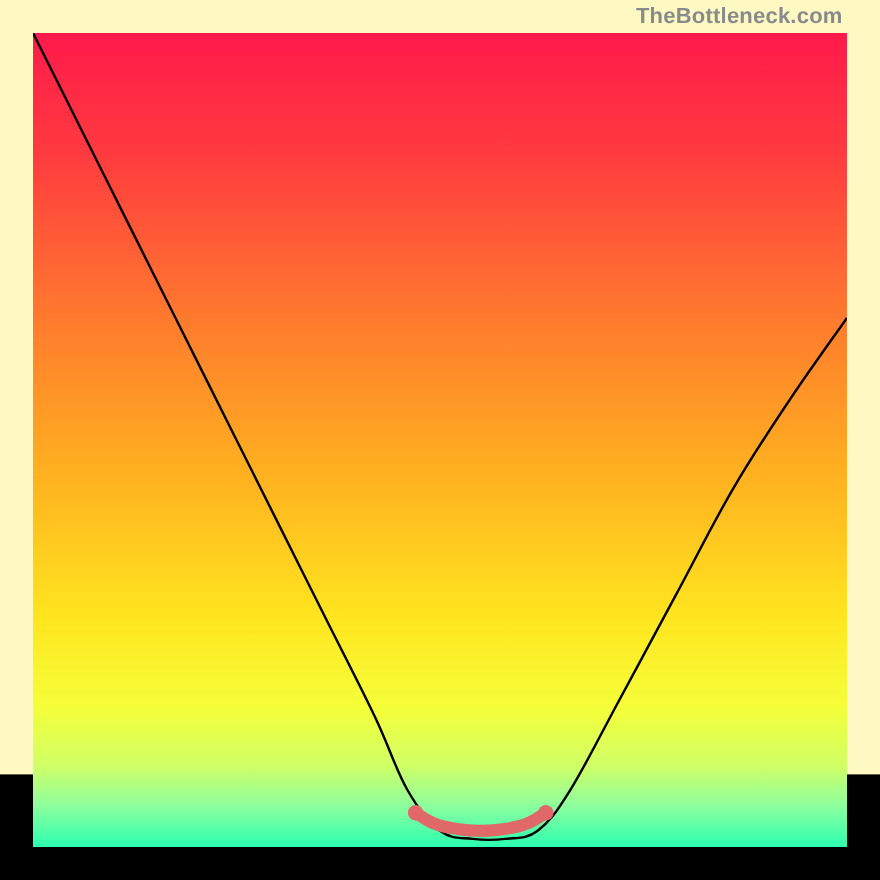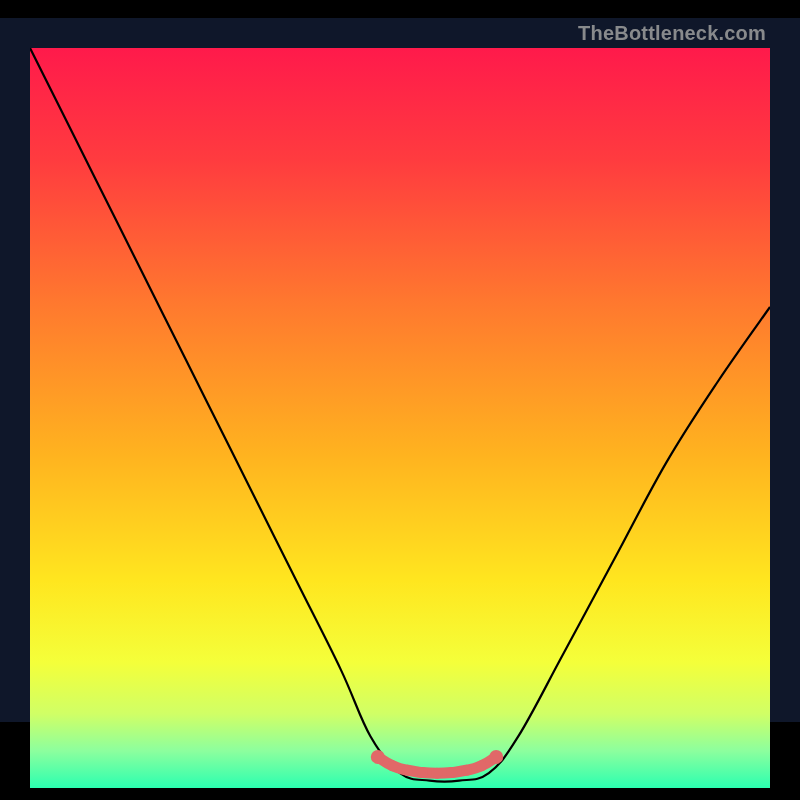--- a/index.html
+++ b/index.html
@@ -8,22 +8,21 @@
     width: 800px;
     height: 800px;
     overflow: hidden;
     background: #000;
     font-family: Arial, Helvetica, sans-serif;
   }
   .container {
     position: relative;
     width: 800px;
     height: 704px;
-    background: #0f172a;
-    margin-top: 18px;
+    background: #fef9c3;
   }
   .plot-area {
     position: absolute;
     left: 30px;
     top: 30px;
     width: 740px;
     height: 740px;
     overflow: hidden;
   }
   .gradient {

